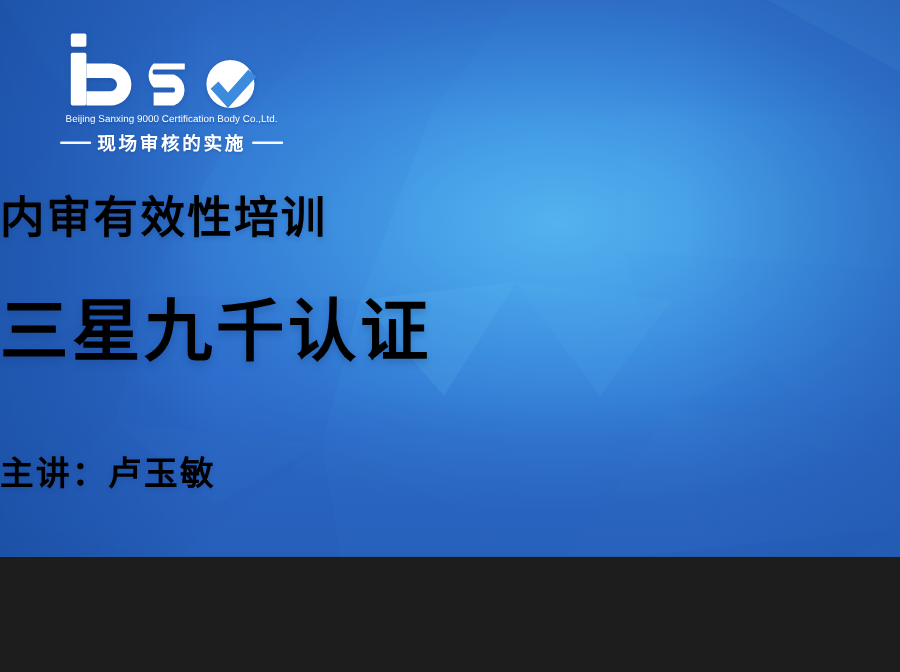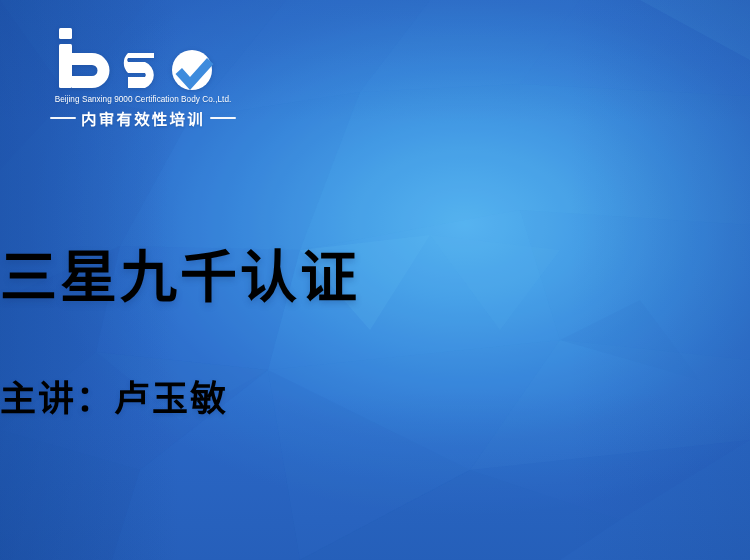--- a/index.html
+++ b/index.html
@@ -8,21 +8,21 @@
     padding: 0;
     background: #1d1d1d;
   }
   body {
     font-family: "Liberation Sans", "DejaVu Sans", sans-serif;
   }
 
   .slide {
     position: relative;
     width: 750px;
-    height: 560px;
+    height: 464px;
     overflow: hidden;
     background: #2f72cd;
     user-select: none;
   }
 
   
   .bg-base {
     position: absolute;
     inset: 0;
     background:
@@ -114,21 +114,21 @@
     font-size: 57px;
     font-weight: bold;
     letter-spacing: 3px;
     line-height: 1;
     text-shadow: 0 3px 6px rgba(22,62,132,.32);
   }
   .presenter {
     position: absolute;
     left: 0; right: 0;
     top: 381px;
-    font-size: 36px;
+    font-size: 28px;
     font-weight: bold;
     letter-spacing: 2px;
     line-height: 1;
     text-shadow: 0 2px 4px rgba(22,62,132,.30);
   }
 </style>
 </head>
 <body>
 
 <div class="slide">
@@ -214,21 +214,22 @@
         <path d="M252 88 l16 18 l34 -38 l13 12 l-47 52 l-29 -32 z" fill="#3d8bdd"></path>
 
         <path d="M300 52 l34 0 l-34 34 z" fill="#3f90e1" opacity=".0"></path>
       </g>
     </svg>
 
     <div class="logo-en">Beijing Sanxing 9000 Certification Body Co.,Ltd.</div>
 
     <div class="logo-cn-row">
       <span class="logo-rule"></span>
-      <span class="logo-cn">内审有效性培训</span>
+      <span class="logo-cn">现场审核的实施</span>
       <span class="logo-rule"></span>
     </div>
   </div>
 
+  <div class="subject">内审有效性培训</div>
   <div class="headline">三星九千认证</div>
   <div class="presenter">主讲：卢玉敏</div>
 
 </div>
 
 </body></html>

